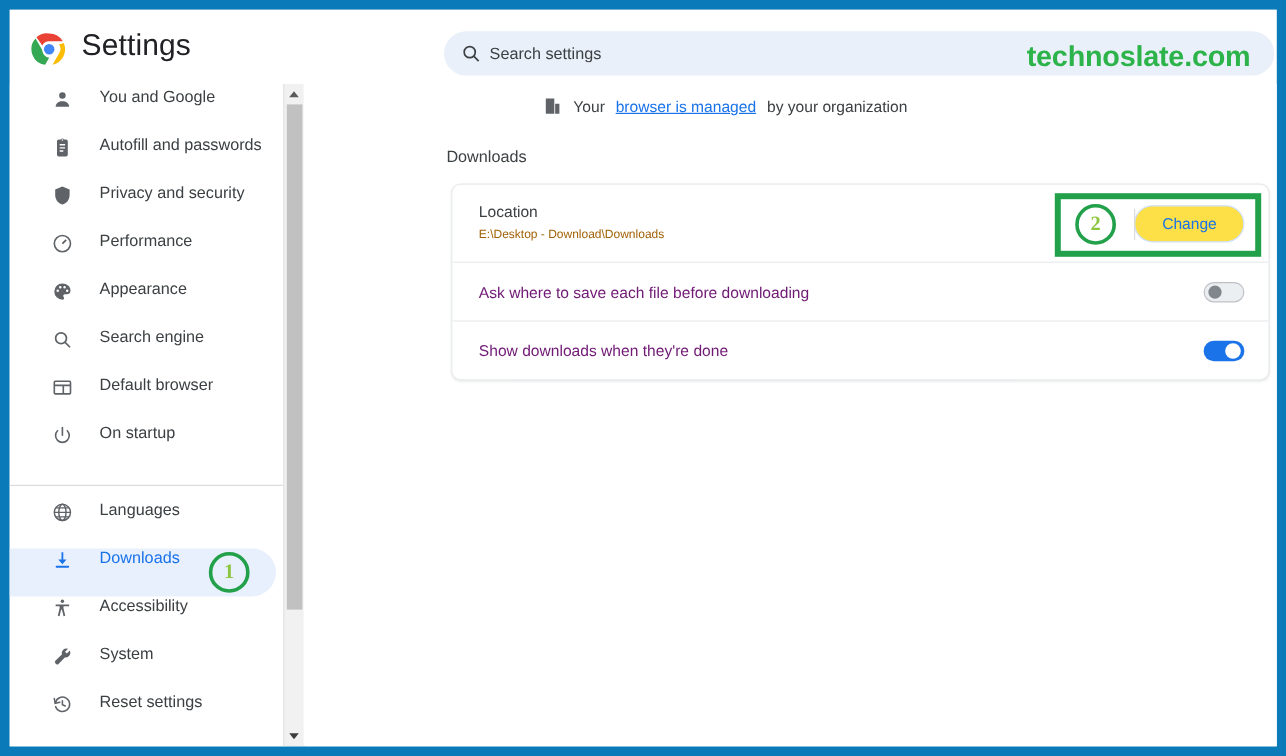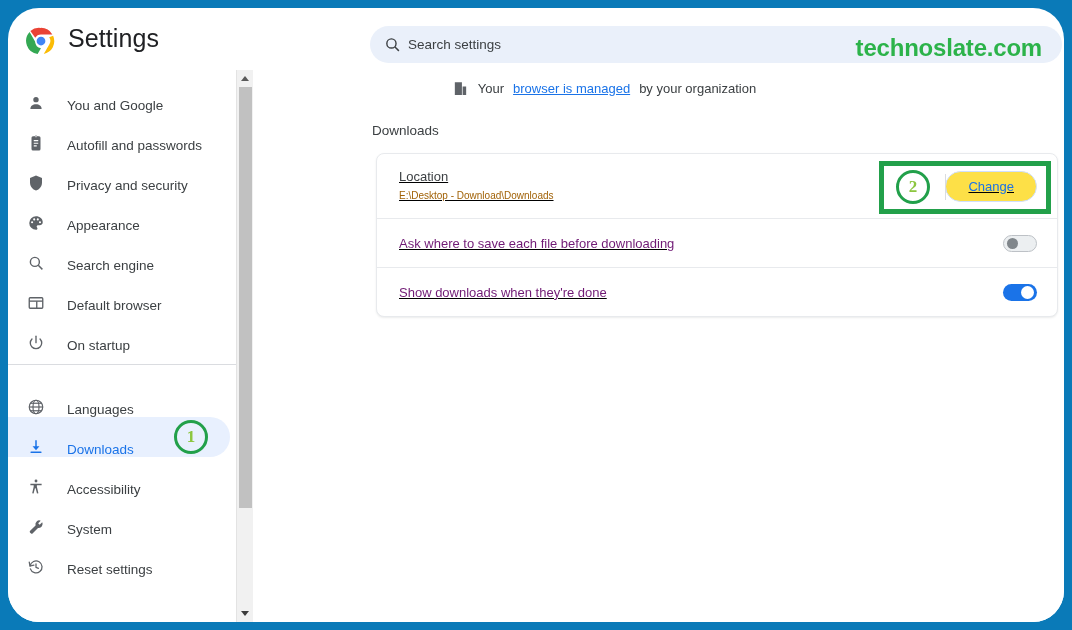--- a/index.html
+++ b/index.html
@@ -8,21 +8,20 @@
     font-family: "Liberation Sans", sans-serif;
     background: #0a7ab8;
     overflow: hidden;
   }
   #app {
     position: absolute;
     left: 8px; top: 8px;
     width: 1056px; height: 614px;
     background: #ffffff;
     overflow: hidden;
-    border-radius: 31px;
   }
 
   
   #header { position: absolute; left: 0; top: 0; width: 100%; height: 62px; }
   #chrome-logo { position: absolute; left: 18px; top: 18px; width: 30px; height: 30px; }
   #page-title {
     position: absolute; left: 60px; top: 16px;
     font-size: 25px; color: #202124; font-weight: 400;
     letter-spacing: .1px;
   }
@@ -53,23 +52,23 @@
     position: absolute; left: 0; top: 62px;
     width: 228px; height: 552px;
     background: #fff;
   }
   .nav-group { padding-top: 3px; }
   #nav-divider {
     height: 1px; background: #dadce0; margin: 11px 0 9px 0; width: 228px;
   }
   .nav-item {
     position: relative;
-    display: flex; align-items: flex-end;
+    display: flex; align-items: flex-start;
     height: 40px;
-    padding-left: 18px;
+    padding-left: 34px;
     cursor: pointer;
     color: #3c4043;
     font-size: 13.5px;
   }
   .nav-item .nav-icon {
     width: 20px; height: 20px;
     display: flex; align-items: center; justify-content: center;
     flex: 0 0 20px;
     color: #5f6368;
   }
@@ -147,21 +146,20 @@
     border: 1px solid #e8eaed;
     border-radius: 8px;
     box-shadow: 0 1px 2px rgba(60,64,67,.10);
     overflow: visible;
   }
   .card-row {
     position: relative;
     display: flex; align-items: center;
     padding: 0 20px 0 22px;
     min-height: 49px;
-    text-decoration: underline;
   }
   .card-row + .card-row { border-top: 1px solid #e8eaed; }
   #row-location { min-height: 64px; }
   .row-text { flex: 1; }
   .row-label { font-size: 13px; color: #3c4043; line-height: 19px; }
   .row-sub { font-size: 10px; color: #a16207; line-height: 19px; }
   .row-single { font-size: 13px; color: #701a75; }
 
   #change-button {
     position: relative;
@@ -260,20 +258,29 @@
 
       <div class="nav-item">
         <span class="nav-icon">
           <svg viewBox="0 0 24 24" width="18" height="18" fill="currentColor">
             <path d="M12 2l8 3.2v6.1c0 5-3.4 9.6-8 10.7-4.6-1.1-8-5.7-8-10.7V5.2z"></path>
           </svg>
         </span>
         <span class="nav-label">Privacy and security</span>
       </div>
 
+      <div class="nav-item">
+        <span class="nav-icon">
+          <svg viewBox="0 0 24 24" width="18" height="18" fill="none" stroke="currentColor" stroke-width="1.8">
+            <circle cx="12" cy="12" r="9"></circle>
+              <line x1="12" y1="12" x2="16.2" y2="7.8" stroke-width="2"></line>
+          </svg>
+        </span>
+        <span class="nav-label">Performance</span>
+      </div>
 
       <div class="nav-item">
         <span class="nav-icon">
           <svg viewBox="0 0 24 24" width="18" height="18" fill="currentColor">
             <path d="M12 3a9 9 0 0 0 0 18c1.1 0 1.9-.8 1.9-1.8 0-.5-.2-.9-.5-1.2-.3-.3-.5-.7-.5-1.2 0-1 .8-1.8 1.9-1.8h2A4.2 4.2 0 0 0 21 10.8C21 6.5 17 3 12 3zM6.8 12.4a1.4 1.4 0 1 1 0-2.8 1.4 1.4 0 0 1 0 2.8zm2.8-3.8a1.4 1.4 0 1 1 0-2.8 1.4 1.4 0 0 1 0 2.8zm4.8 0a1.4 1.4 0 1 1 0-2.8 1.4 1.4 0 0 1 0 2.8zm2.9 3.8a1.4 1.4 0 1 1 0-2.8 1.4 1.4 0 0 1 0 2.8z"></path>
           </svg>
         </span>
         <span class="nav-label">Appearance</span>
       </div>
 

